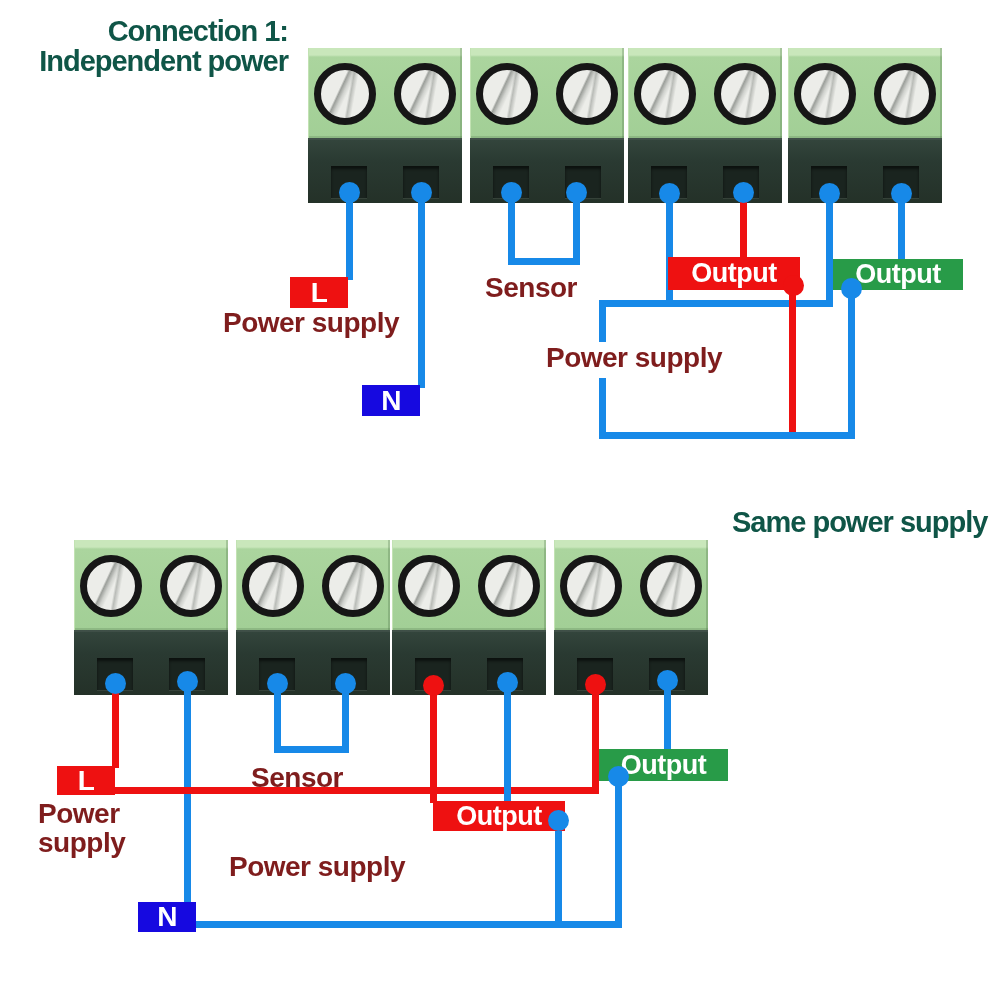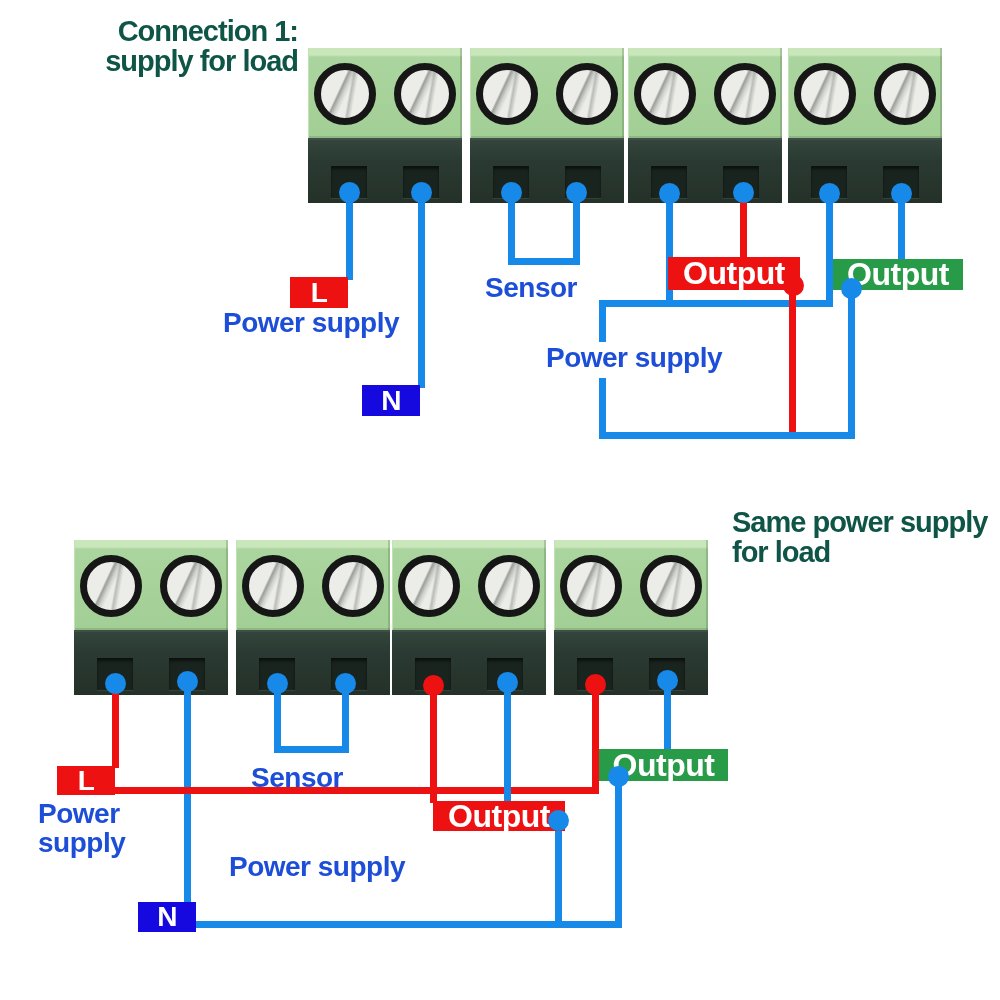--- a/index.html
+++ b/index.html
@@ -38,29 +38,29 @@
   .hole.h-l{left:23px}.hole.h-r{left:95px}
   
   .wire{position:absolute;}
   .wv{width:7px}.wh{height:7px}
   .wb{background:#1789e8}.wr{background:#ee1111}
   .dot{position:absolute;width:21px;height:21px;border-radius:50%;background:#1789e8;}
   .dot.r{background:#ee1111}
   
   .lbl{
     position:absolute;display:flex;align-items:center;justify-content:center;
-    color:#fff;font-weight:bold;font-size:32px;letter-spacing:-.5px;
+    color:#fff;font-weight:bold;font-size:27px;letter-spacing:-.5px;
   }
   .lbl.red{background:#ee1111}
   .lbl.green{background:#289b48}
   .lbl.blue{background:#1609e0}
   .lbl.ln{font-size:28px}
   
   .txt{
-    position:absolute;color:#1d4ed8;font-weight:bold;font-size:28px;
+    position:absolute;color:#7f1d1d;font-weight:bold;font-size:28px;
     letter-spacing:-.5px;line-height:29px;
   }
   .center{text-align:center}
   .title{
     position:absolute;color:#0f5547;font-weight:bold;font-size:29px;
     line-height:30px;letter-spacing:-1px;
   }
   .title span{display:block;white-space:nowrap;}
   .title.right{text-align:right}
 </style>
@@ -143,23 +143,23 @@
   <i class="dot" style="left:411px;top:182px"></i>
   <i class="dot" style="left:501px;top:182px"></i>
   <i class="dot" style="left:566px;top:182px"></i>
   <i class="dot" style="left:659px;top:183px"></i>
   <i class="dot" style="left:733px;top:182px"></i>
   <i class="dot" style="left:819px;top:183px"></i>
   <i class="dot" style="left:891px;top:183px"></i>
   <i class="dot r" style="left:783px;top:275px"></i>
   <i class="dot" style="left:841px;top:278px"></i>
 
-  <div class="title right" style="left:10px;top:16px;width:288px">
+  <div class="title right" style="left:0;top:16px;width:288px">
     <span>Connection 1:</span>
-    <span>supply for load</span>
+    <span>Independent power</span>
   </div>
   <div class="txt center" style="left:211px;top:308px;width:200px">Power supply</div>
   <div class="txt center" style="left:481px;top:273px;width:100px">Sensor</div>
   <div class="txt center" style="left:534px;top:343px;width:200px">Power supply</div>
 
   <div class="tblock" style="left:74px;top:540px">
     <div class="tb-top">
       <span class="screw s1"></span>
       <span class="screw s2"></span>
     </div>
@@ -232,19 +232,18 @@
   <i class="dot" style="left:335px;top:673px"></i>
   <i class="dot r" style="left:423px;top:675px"></i>
   <i class="dot" style="left:497px;top:672px"></i>
   <i class="dot r" style="left:585px;top:674px"></i>
   <i class="dot" style="left:657px;top:670px"></i>
   <i class="dot" style="left:548px;top:810px"></i>
   <i class="dot" style="left:608px;top:766px"></i>
 
   <div class="title" style="left:732px;top:507px">
     <span>Same power supply</span>
-    <span>for load</span>
   </div>
   <div class="txt" style="left:38px;top:799px;width:112px">Power supply</div>
   <div class="txt center" style="left:247px;top:763px;width:100px">Sensor</div>
   <div class="txt center" style="left:217px;top:852px;width:200px">Power supply</div>
 
 </div>
 
 </body></html>

